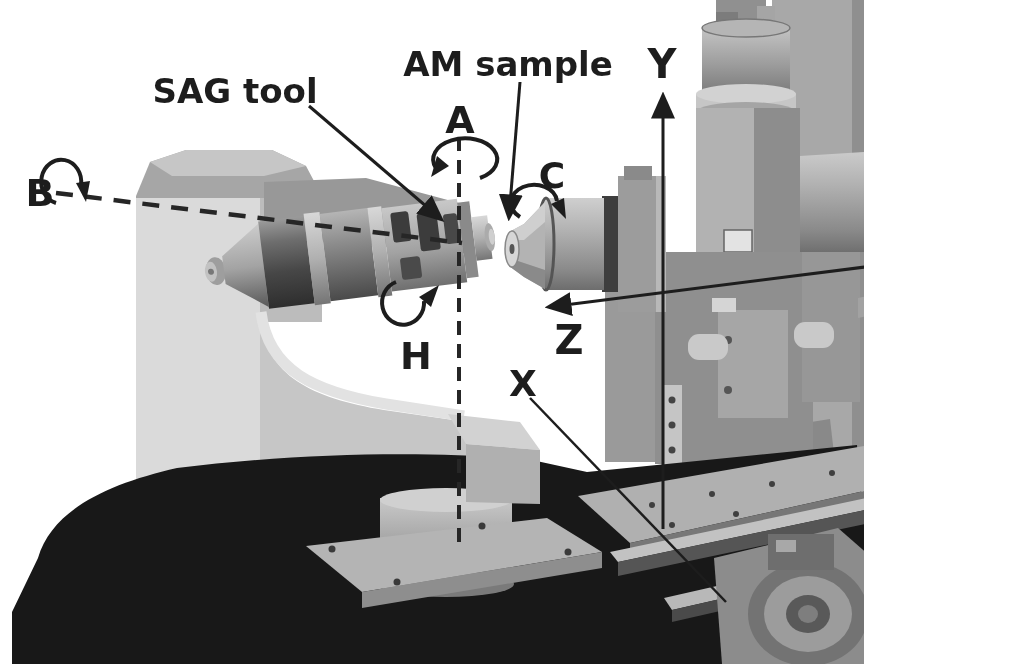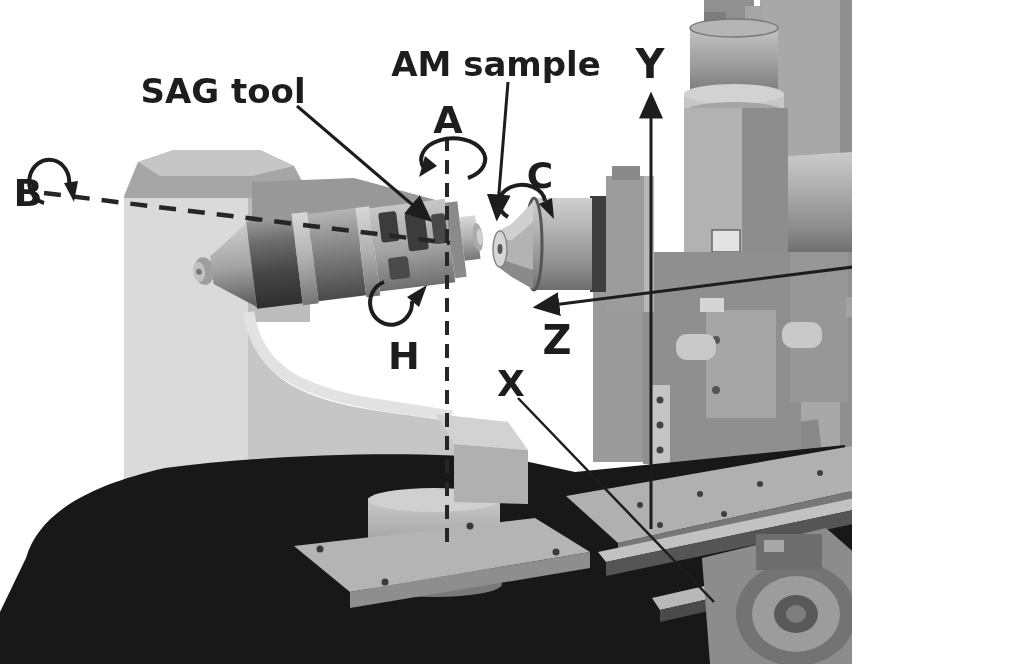--- a/index.html
+++ b/index.html
@@ -1,16 +1,16 @@
 <!DOCTYPE html>
 <html><head>
 <meta charset="utf-8">
 <style>
   html,body{margin:0;padding:0;background:#ffffff;}
-  .stage{width:852px;height:664px;position:relative;overflow:hidden;background:#fff;}
+  .stage{width:852px;height:664px;position:relative;overflow:hidden;background:#fff;margin-left:12px;}
   svg{display:block;}
   .lbl{
     font-family:"DejaVu Sans","Liberation Sans",sans-serif;
     font-weight:600;
     fill:#1d1d1d;
   }
 </style>
 </head>
 <body>
 

